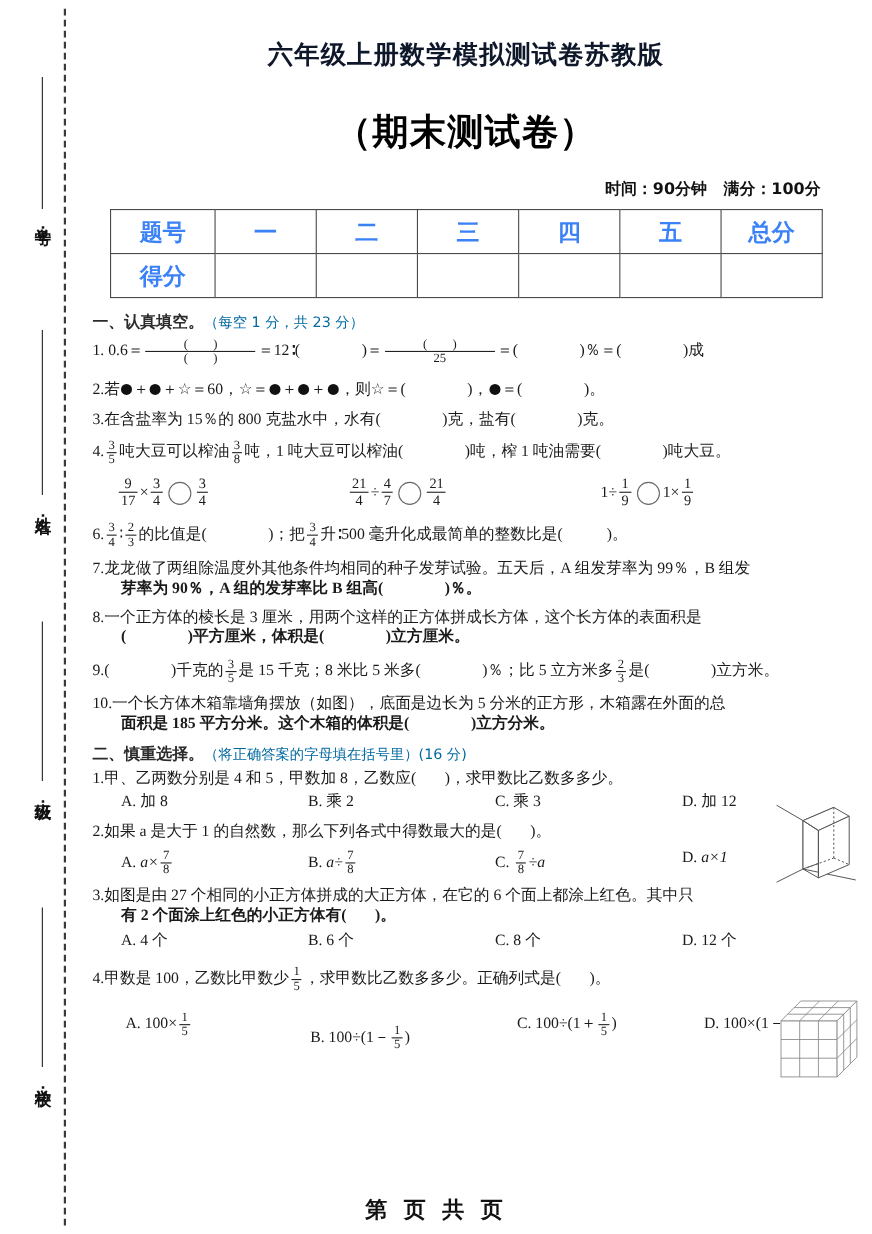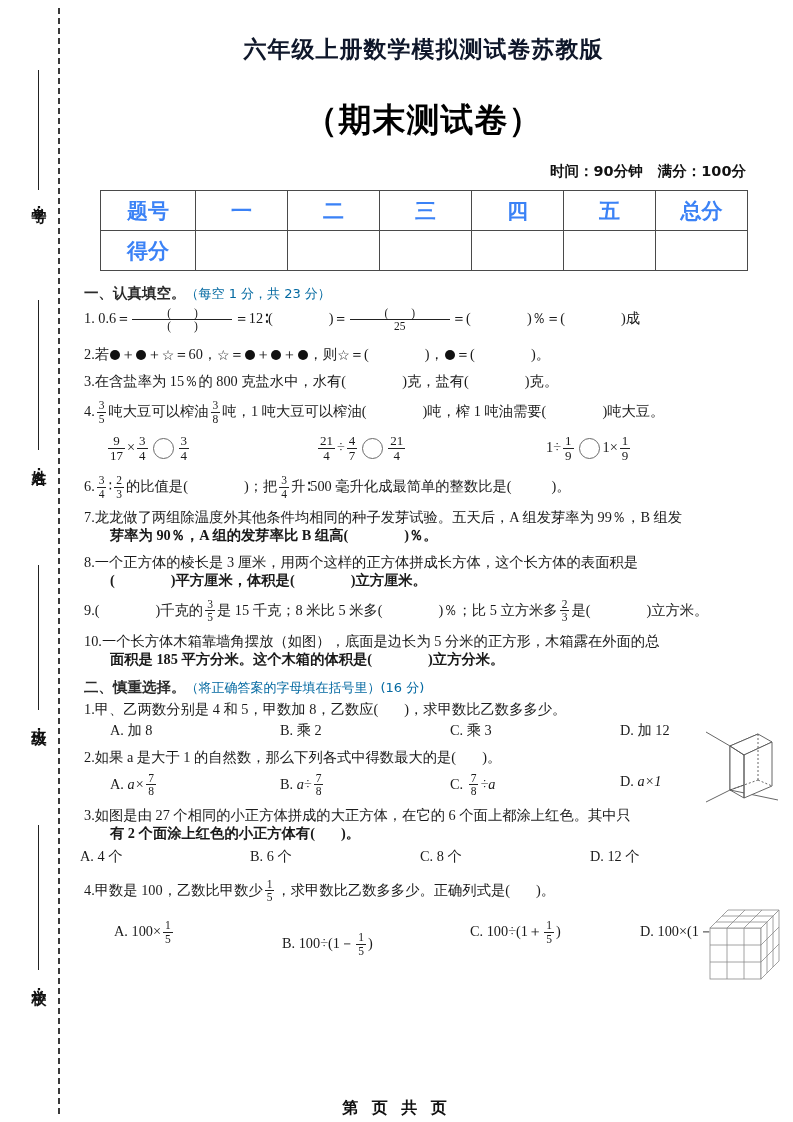--- a/index.html
+++ b/index.html
@@ -104,21 +104,21 @@
   
   .choices{display:flex;padding-left:26px;margin-top:3px;}
   .choices .opt{flex:0 0 auto;}
   .choices.w4 .opt{width:170px;}
 
   
   .fig{position:absolute;}
   .footer{
     position:absolute;left:0;top:1086px;width:793px;text-align:center;
     font-family:"DejaVu Sans","Liberation Sans",sans-serif;
-    font-weight:bold;font-size:16px;letter-spacing:4px;color:#111;margin-top:12px;
+    font-weight:bold;font-size:20px;letter-spacing:4px;color:#111;
   }
 </style>
 </head>
 <body>
 
 <div class="page">
 
   <div class="binding">
     <div class="dashline"></div>
 
@@ -243,21 +243,21 @@
         <span class="opt"><span>A.</span>&nbsp;<span class="ital">a×</span><span class="frac"><span class="n">7</span><span class="d">8</span></span></span>
         <span class="opt"><span>B.</span>&nbsp;<span class="ital">a÷</span><span class="frac"><span class="n">7</span><span class="d">8</span></span></span>
         <span class="opt"><span>C.</span>&nbsp;<span class="frac"><span class="n">7</span><span class="d">8</span></span><span class="ital">÷a</span></span>
         <span class="opt"><span>D.</span>&nbsp;<span class="ital">a×1</span></span>
       </div>
     </div>
 
     <div class="q">
       <span class="qline"><span class="num">3.</span><span>如图是由 27 个相同的小正方体拼成的大正方体，在它的 6 个面上都涂上红色。其中只</span></span>
       <span class="qline indent"><span>有 2 个面涂上红色的小正方体有(</span><span class="blank xs"></span><span>)。</span></span>
-      <div class="choices w4" style="margin-top:5px;justify-content:flex-end;">
+      <div class="choices w4" style="margin-top:5px;">
         <span class="opt">A. 4 个</span>
         <span class="opt">B. 6 个</span>
         <span class="opt">C. 8 个</span>
         <span class="opt">D. 12 个</span>
       </div>
     </div>
 
     <div class="q" style="margin-top:13px;">
       <span class="qline"><span class="num">4.</span><span>甲数是 100，乙数比甲数少</span><span class="frac"><span class="n">1</span><span class="d">5</span></span><span>，求甲数比乙数多多少。正确列式是(</span><span class="blank xs"></span><span>)。</span></span>
       <div class="choices" style="margin-top:16px;padding-left:30px;">

